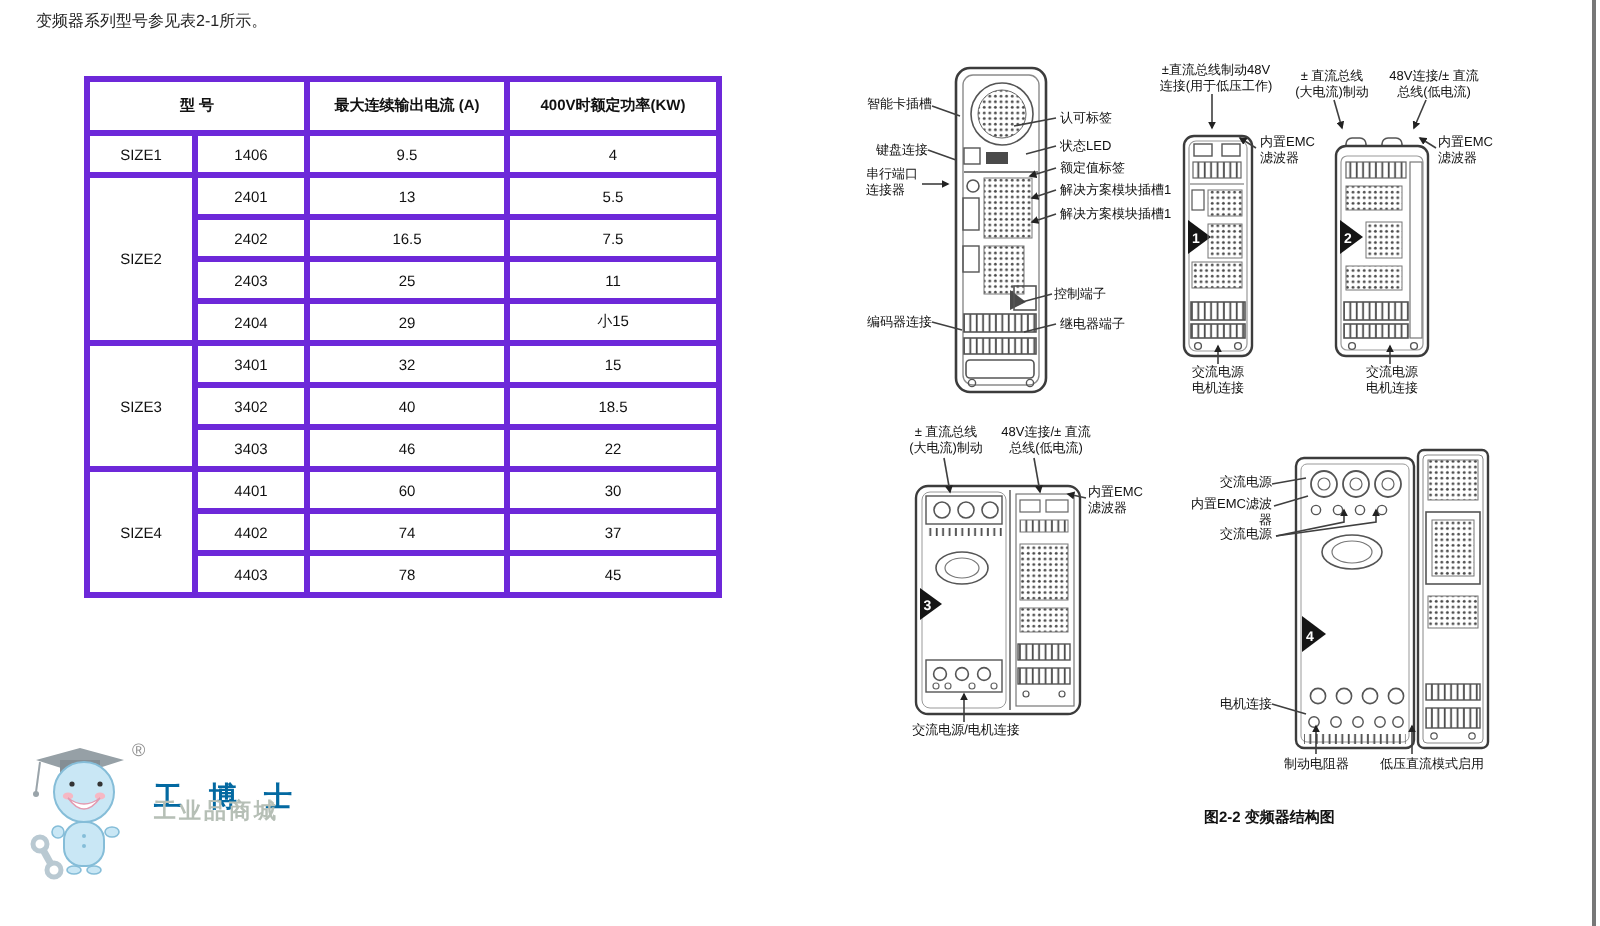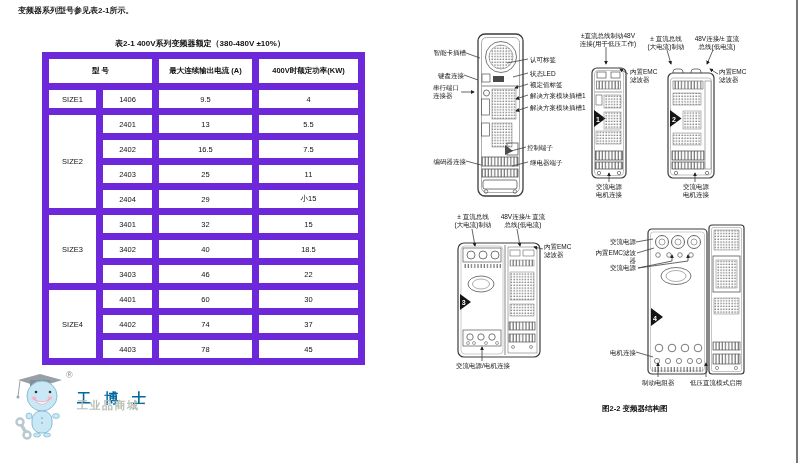--- a/index.html
+++ b/index.html
@@ -1,22 +1,22 @@
 <!DOCTYPE html>
 <html><head>
 <meta charset="utf-8">
 <style>
   html,body{margin:0;padding:0;background:#fff;}
   .page{position:relative;width:800px;height:463px;background:#fff;overflow:hidden;
         font-family:"Liberation Sans","DejaVu Sans",sans-serif;color:#1a1a1a;}
-  .intro{position:absolute;left:18px;top:5px;font-size:8px;font-weight:700;color:#222;text-align:right;}
+  .intro{position:absolute;left:18px;top:5px;font-size:8px;font-weight:400;color:#222;text-align:right;}
   .tblwrap{position:absolute;left:42px;top:38px;width:316px;}
   .ttitle{text-align:center;font-size:8px;font-weight:700;margin-bottom:3px;color:#111;}
   table.ratings{border-collapse:collapse;width:316px;table-layout:fixed;}
-  table.ratings td{border:7px solid #6d28d9;font-size:7.5px;text-align:center;padding:0;height:18px;overflow:hidden;color:#111;}
+  table.ratings td{border:3px solid #6d28d9;font-size:7.5px;text-align:center;padding:0;height:18px;overflow:hidden;color:#111;}
   table.ratings tr.head td{height:24px;font-weight:700;}
   .lbl{position:absolute;font-size:6.5px;line-height:1.3;white-space:pre-line;color:#111;}
   .ctr{text-align:center;}
   .rt{text-align:right;}
   .cap{position:absolute;left:566px;top:404px;font-size:7.5px;font-weight:600;color:#111;padding-left:36px;}
   .dev{position:absolute;}
   .overlay{position:absolute;left:0;top:0;pointer-events:none;}
   .edge{position:absolute;left:796px;top:0;width:2px;height:463px;background:#777;}
   .wm-reg{position:absolute;left:66px;top:370px;font-size:9px;color:#8f8f8f;}
   .wm-brand{position:absolute;left:77px;top:390px;font-size:14px;font-weight:700;color:#0369a1;
@@ -25,21 +25,20 @@
   .wm-url{position:absolute;left:16px;top:435px;font-size:14.5px;color:#9a9a9a;letter-spacing:.5px;}
 </style>
 </head>
 <body>
 
 <div class="page">
 
   <div class="intro">变频器系列型号参见表2-1所示。</div>
 
   <div class="tblwrap">
-    <div class="ttitle">表2-1 400V系列变频器额定（380-480V ±10%）</div>
     <table class="ratings">
       <colgroup>
           <col style="width:54px">
           <col style="width:56px">
           <col style="width:100px">
           <col style="width:106px">
         </colgroup>
       <tbody>
           <tr class="head">
         <td colspan="2">型    号</td>

